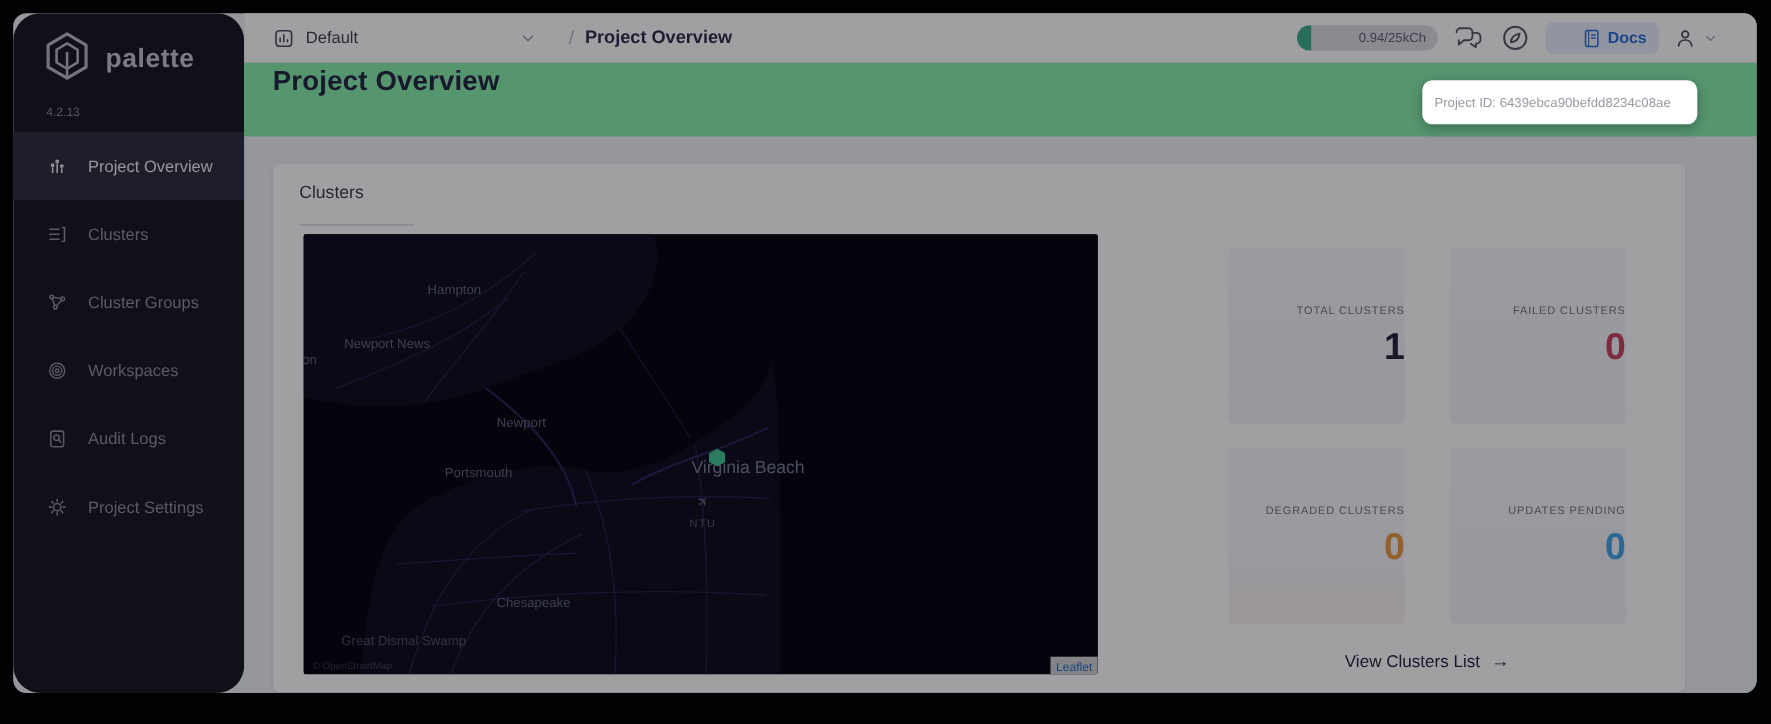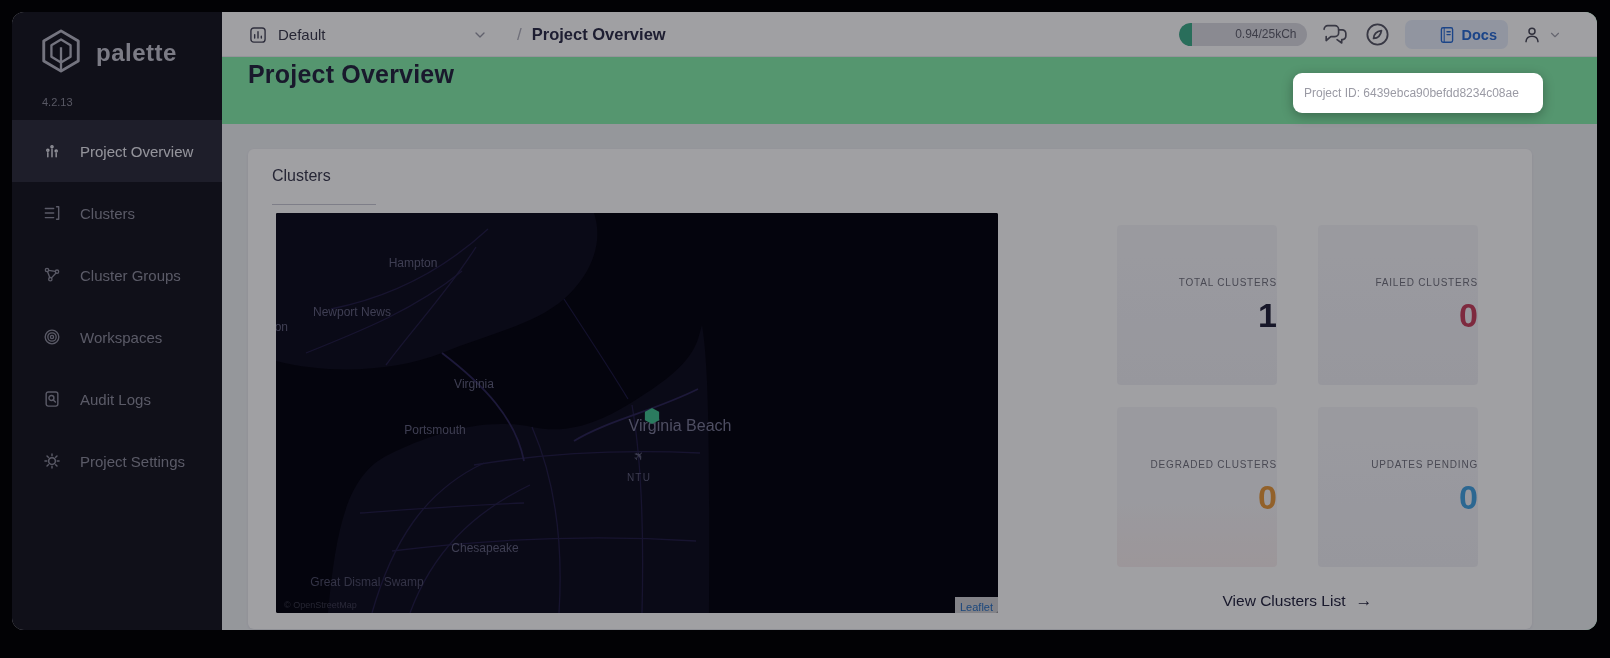--- a/index.html
+++ b/index.html
@@ -5,21 +5,21 @@
   * { margin:0; padding:0; box-sizing:border-box; }
   html,body { width:1610px; height:658px; background:#000; overflow:hidden;
               font-family:"Liberation Sans", sans-serif; }
   .page { position:relative; width:1610px; height:658px; background:#000; }
 
   
   .app { position:absolute; left:12px; top:12px; width:1585px; height:618px;
          border-radius:12px; overflow:hidden; background:#eef0f3; z-index:1; }
 
   
-  .sidebar { position:absolute; left:0; top:0; bottom:0; width:210px; background:#171721; }
+  .sidebar { position:absolute; left:0; top:0; bottom:0; width:210px; background:#171721;border-radius:25px; }
   .logo-row { position:absolute; left:26px; top:16px; display:flex; align-items:center; gap:12px; }
   .logo-mark { color:#b9b9c6; }
   .logo-text { font-size:24px; font-weight:600; letter-spacing:.5px; color:#c4c4cf; }
   .version { position:absolute; left:30px; top:84px; font-size:11px; color:#8b8b99; }
   .nav { position:absolute; left:0; top:108px; right:0; }
   .nav-item { display:flex; align-items:center; height:62px; padding-left:30px; gap:18px;
               color:#8f8f9e; font-size:15px; cursor:pointer; }
   .nav-item.active { background:#2e2e3d; color:#ececf3; }
   .nav-icon { width:20px; height:20px; flex:0 0 20px; display:flex; align-items:center; }
   .nav-icon svg { width:20px; height:20px; }
@@ -272,21 +272,21 @@
               <g stroke="#2c2656" stroke-width="1.8" fill="none">
                 <path d="M166,140 C208,172 240,206 248,248"></path>
                 <path d="M422,176 C378,198 330,208 298,228"></path>
               </g>
               <path d="M288,86 C310,120 330,150 352,186" stroke="#1c1840" stroke-width="1.2" fill="none"></path>
             </svg>
 
             <span class="city" style="left:137px; top:50px">Hampton</span>
             <span class="city" style="left:76px; top:99px">Newport News</span>
             <span class="city city-edge" style="left:-10px; top:107px">llton</span>
-            <span class="city" style="left:198px; top:171px">Virginia</span>
+            <span class="city" style="left:198px; top:171px">Newport</span>
             <span class="city" style="left:159px; top:217px">Portsmouth</span>
             <span class="city city-lg" style="left:404px; top:213px">Virginia Beach</span>
             <span class="city" style="left:209px; top:335px">Chesapeake</span>
             <span class="city city-dim" style="left:91px; top:369px">Great Dismal Swamp</span>
 
             <span class="plane" style="left:363px; top:243px">✈</span>
             <span class="airport-code" style="left:363px; top:264px">NTU</span>
 
             <div class="marker-hex" style="left: 376px; top: 203px; background: rgb(67, 196, 146);"></div>
 

